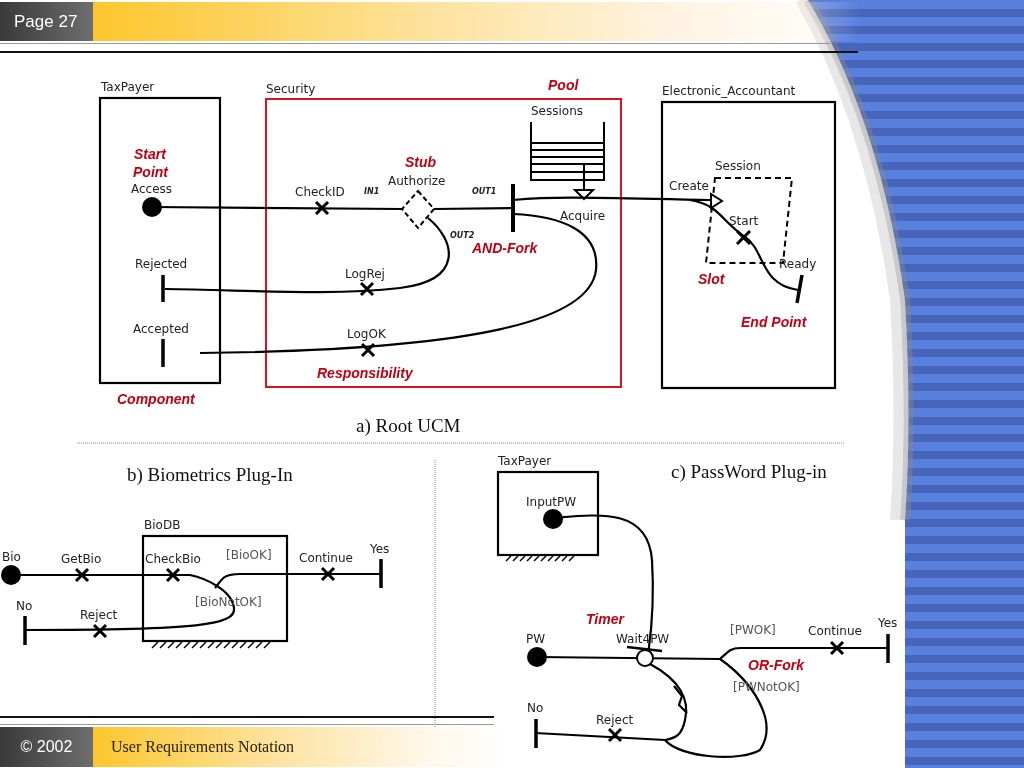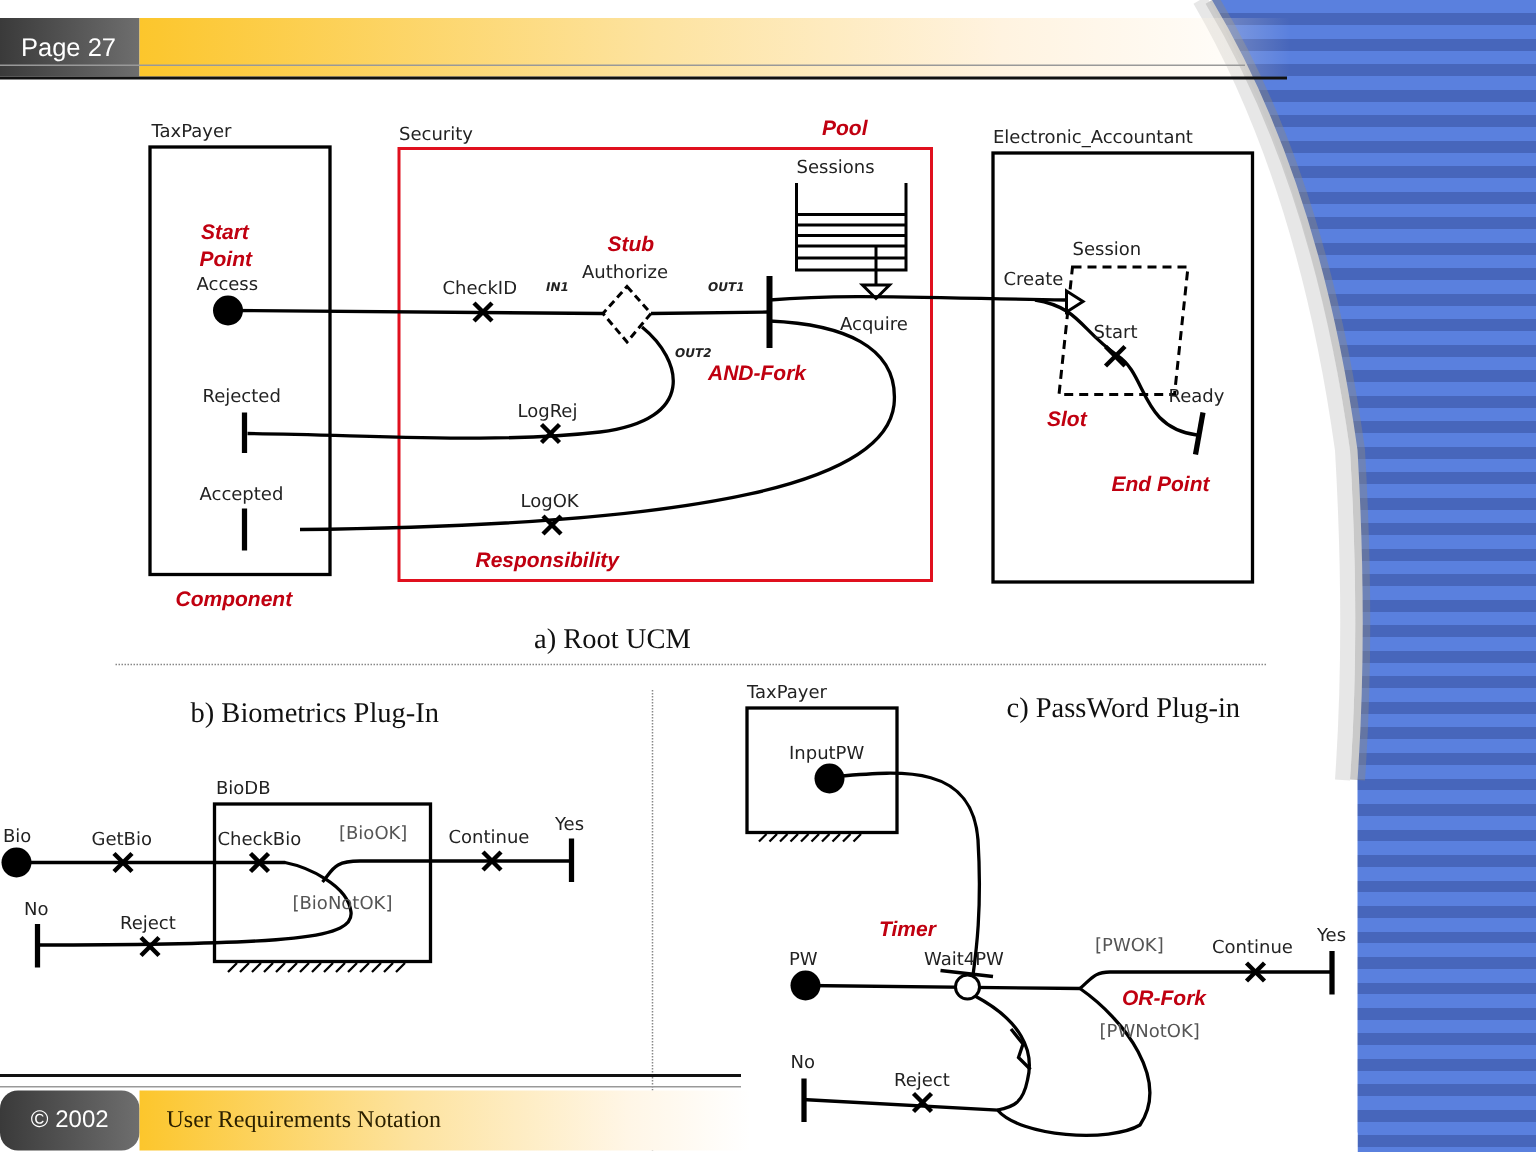--- a/index.html
+++ b/index.html
@@ -9,42 +9,42 @@
     font-family: "DejaVu Sans", sans-serif;
   }
   .stripes {
     position: absolute; left: 0; top: 0; width: 1024px; height: 768px;
     background: repeating-linear-gradient(to bottom, #5a80de 0px, #5a80de 9px, #4766bb 9px, #4766bb 17px);
   }
   .white-area {
     position: absolute; left: 0; top: 0; width: 1024px; height: 768px;
   }
   .header-bar {
-    position: absolute; left: 0; top: 12px; height: 39px; width: 860px;
+    position: absolute; left: 0; top: 2px; height: 39px; width: 860px;
     display: flex;
   }
   .page-label {
     width: 93px; height: 39px;
     background: linear-gradient(to right, #3a3a3a, #6e6e6e);
     color: #ffffff; font-family: "Liberation Sans", sans-serif; font-size: 17px;
     display: flex; align-items: center; padding-left: 14px; box-sizing: border-box;
   }
   .header-grad {
     flex: 1; height: 39px;
     background: linear-gradient(to right, #fcc62c 0%, #fde3a0 45%, #fff3e0 75%, rgba(255,255,255,0) 100%);
   }
   .hline { position: absolute; }
   .footer-bar {
     position: absolute; left: 0; top: 727px; height: 40px; width: 500px; display: flex;
   }
   .footer-copy {
     width: 93px; height: 40px;
     background: linear-gradient(to right, #3a3a3a, #6e6e6e);
     color: #ffffff; font-family: "Liberation Sans", sans-serif; font-size: 16px;
-    display: flex; align-items: center; justify-content: center; border-radius: 12px;
+    display: flex; align-items: center; justify-content: center;
   }
   .footer-title {
     flex: 1; height: 40px;
     background: linear-gradient(to right, #fcc62c 0%, #fde3a0 45%, #fff6e6 80%, #ffffff 100%);
     color: #2b2000; font-family: Liberation Serif, serif; font-size: 16px;
     display: flex; align-items: center; padding-left: 18px; box-sizing: border-box;
   }
   svg text { font-family: "DejaVu Sans", sans-serif; }
   .lbl { font-size: 12px; fill: #222; }
   .red { font-family: "Liberation Sans", sans-serif; font-size: 14px; font-weight: bold; font-style: italic; fill: #c00010; }

